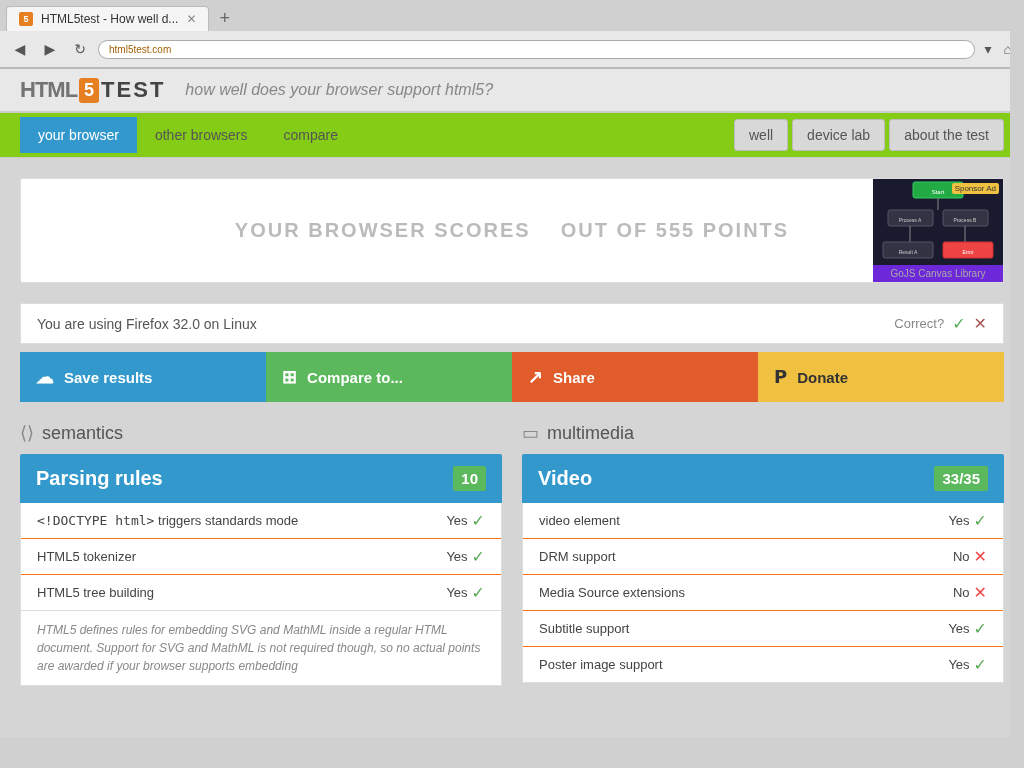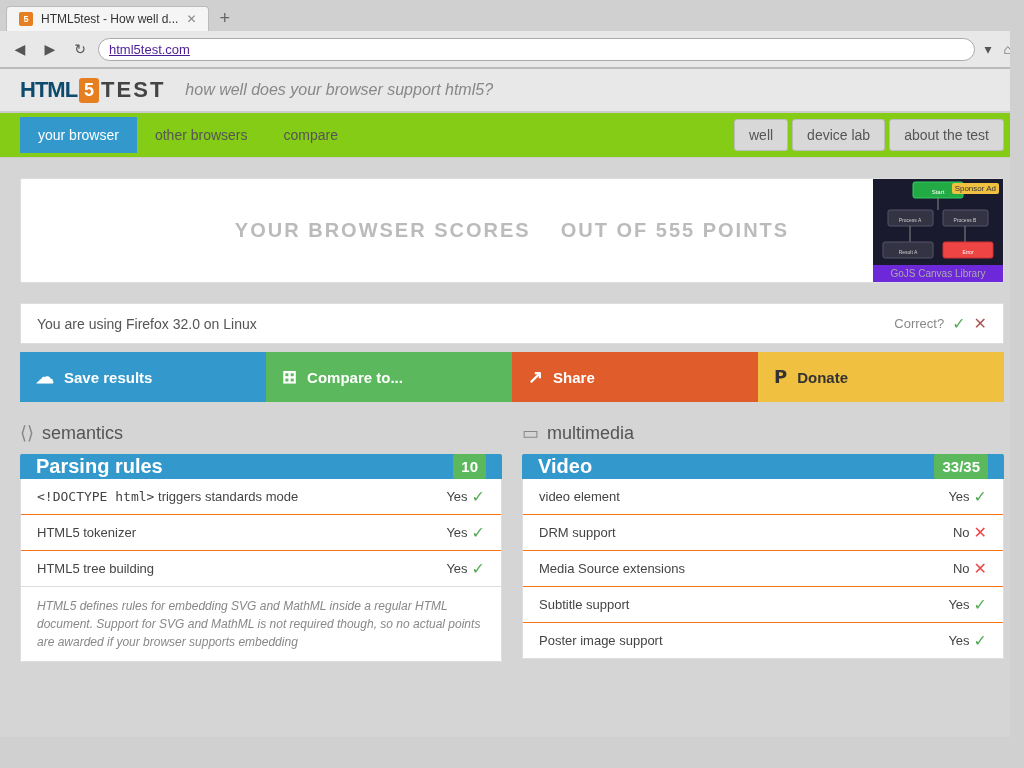--- a/index.html
+++ b/index.html
@@ -8,31 +8,31 @@
     
     .browser-chrome { background: #e8e8e8; border-bottom: 1px solid #bbb; }
     .tab-bar { display: flex; align-items: center; padding: 6px 6px 0; gap: 4px; background: #d0d0d0; }
     .tab { display: flex; align-items: center; background: #e8e8e8; border: 1px solid #bbb; border-bottom: none; border-radius: 4px 4px 0 0; padding: 5px 12px; font-size: 12px; color: #333; gap: 8px; min-width: 160px; }
     .tab.active { background: #f5f5f5; z-index: 1; }
     .tab-favicon { width: 14px; height: 14px; background: #e67e22; border-radius: 2px; display: inline-block; font-size: 9px; color: white; text-align: center; line-height: 14px; font-weight: bold; }
     .tab-close { margin-left: auto; color: #888; font-size: 12px; cursor: pointer; }
     .tab-new { background: none; border: none; color: #666; font-size: 18px; cursor: pointer; padding: 0 6px; }
     .address-bar { display: flex; align-items: center; padding: 6px 8px; gap: 6px; background: #e8e8e8; border-bottom: 1px solid #bbb; }
     .nav-btn { background: none; border: 1px solid transparent; border-radius: 50%; width: 24px; height: 24px; display: flex; align-items: center; justify-content: center; cursor: pointer; color: #555; font-size: 14px; }
-    .url-bar { flex: 1; border: 1px solid #aaa; border-radius: 12px; padding: 3px 10px; font-size: 13px; background: white; color: #4c1d95; text-decoration: underline; }
+    .url-bar { flex: 1; border: 1px solid #aaa; border-radius: 12px; padding: 3px 10px; font-size: 10px; background: white; color: #a16207; }
     .nav-right { display: flex; gap: 4px; }
     .nav-icon-btn { background: none; border: none; color: #555; cursor: pointer; font-size: 14px; padding: 2px 4px; }
 
     
     .page { background: #d5d5d5; min-height: 668px; }
 
     
     .site-header { background: #e8e8e8; border-bottom: 2px solid #ccc; padding: 8px 20px; display: flex; align-items: center; gap: 10px; }
     .logo { display: flex; align-items: center; gap: 0; }
-    .logo-html { font-size: 22px; font-weight: bold; color: #0c4a6e; letter-spacing: -1px; }
+    .logo-html { font-size: 22px; font-weight: bold; color: #737373; letter-spacing: -1px; }
     .logo-5 { background: #e67e22; color: white; font-size: 18px; font-weight: bold; padding: 2px 5px; border-radius: 3px; margin: 0 2px; }
     .logo-test { font-size: 22px; font-weight: bold; color: #444; letter-spacing: 2px; }
     .tagline { font-size: 16px; color: #888; margin-left: 10px; font-style: italic; }
 
     
     .main-nav { background: #84cc16; padding: 0 20px; display: flex; align-items: center; justify-content: space-between; border-bottom: 1px solid #ccc; }
     .nav-left { display: flex; gap: 0; }
     .nav-tab { padding: 10px 18px; font-size: 14px; color: #555; cursor: pointer; border: none; background: none; }
     .nav-tab.active { background: #3399cc; color: white; }
     .nav-right-tabs { display: flex; gap: 4px; padding: 6px 0; }
@@ -62,21 +62,21 @@
     .btn-share { background: #e05c2a; }
     .btn-donate { background: #f0c040; color: #333; }
     .btn-icon { font-size: 18px; }
 
     
     .features { margin: 20px; display: grid; grid-template-columns: 1fr 1fr; gap: 20px; }
     .feature-col { }
     .feature-section-title { display: flex; align-items: center; gap: 8px; color: #555; font-size: 18px; margin-bottom: 10px; }
     .feature-icon { font-size: 18px; color: #888; }
     .feature-card { border-radius: 2px; overflow: hidden; }
-    .feature-card-header { background: #3399cc; color: white; padding: 0 16px; display: flex; align-items: center; justify-content: space-between; }
+    .feature-card-header { background: #3399cc; color: white; padding: 12px 16px; display: flex; align-items: center; justify-content: space-between; }
     .feature-card-title { font-size: 20px; font-weight: bold; }
     .feature-card-score { background: #5cb85c; padding: 4px 8px; border-radius: 2px; font-size: 15px; font-weight: bold; }
     .feature-card-body { background: white; border: 1px solid #ddd; border-top: none; }
     .feature-row { display: flex; align-items: center; justify-content: space-between; padding: 8px 16px; border-bottom: 1px solid #f97316; font-size: 13px; color: #444; }
     .feature-row:last-child { border-bottom: none; }
     .feature-row-result { display: flex; align-items: center; gap: 4px; }
     .yes-check { color: #5a5; font-size: 16px; }
     .no-x { color: #e44; font-size: 16px; }
     .feature-note { padding: 10px 16px; font-size: 12px; color: #888; font-style: italic; line-height: 1.5; background: white; border: 1px solid #ddd; border-top: none; }
 

